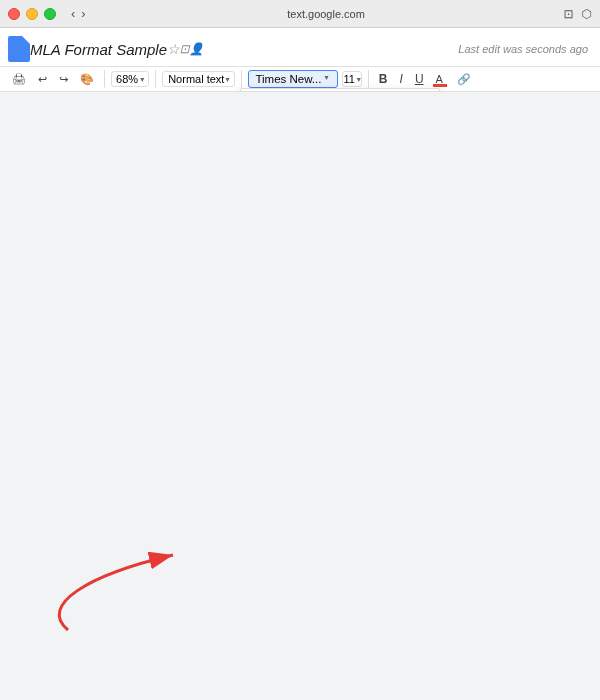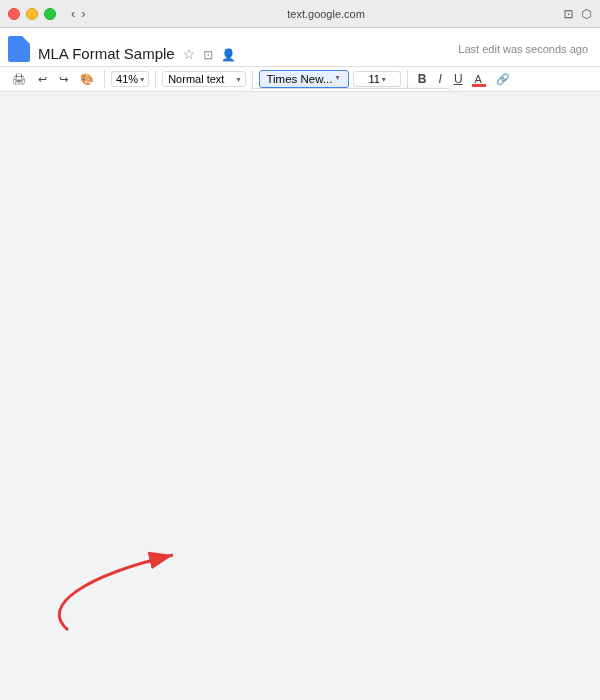--- a/index.html
+++ b/index.html
@@ -54,23 +54,23 @@
     }
 
     
     .doc-header {
       background: white;
       padding: 4px 8px 0 8px;
       border-bottom: 1px solid #e0e0e0;
     }
     .doc-title-row {
       display: flex;
-      align-items: flex-end;
-      gap: 8px;
+      align-items: center;
       padding: 4px 0;
+      font-style: italic;
     }
     .doc-icon {
       width: 22px;
       height: 26px;
       background: #4285f4;
       border-radius: 2px;
       position: relative;
       flex-shrink: 0;
     }
     .doc-icon::after {
@@ -169,27 +169,27 @@
       border-radius: 2px;
       padding: 4px 0;
     }
 
     .zoom-selector {
       display: flex; align-items: center; gap: 2px;
       border: 1px solid #ddd; border-radius: 3px; padding: 1px 4px;
       font-size: 11px; cursor: pointer;
     }
     .style-selector {
-      display: flex; align-items: center; gap: 12px;
+      display: flex; align-items: center; gap: 1px;
       border: 1px solid #ddd; border-radius: 3px; padding: 1px 5px;
       font-size: 11px; cursor: pointer; min-width: 70px;
     }
     .size-selector {
       display: flex; align-items: center; gap: 2px;
-      border: 1px solid #ddd; border-radius: 3px; padding: 1px 14px;
+      border: 1px solid #ddd; border-radius: 3px; padding: 1px 0;
       font-size: 11px; cursor: pointer;
     }
     .bold-btn { font-weight: bold; font-size: 12px; }
     .italic-btn { font-style: italic; font-size: 12px; }
     .underline-btn { text-decoration: underline; font-size: 12px; }
     .text-color-indicator {
       width: 14px; height: 3px; background: #ea4335; position: absolute; bottom: 0; left: 1px;
     }
   </style>
 </head>
@@ -223,21 +223,21 @@
   </div>
 </div>
 
 <div class="toolbar">
   <span class="toolbar-btn">🖨</span>
   <span class="toolbar-btn">↩</span>
   <span class="toolbar-btn">↪</span>
   <span class="toolbar-btn">🎨</span>
   <div class="toolbar-divider"></div>
   <div class="zoom-selector">
-    <span>41%</span>
+    <span>68%</span>
     <span class="dropdown-arrow">▾</span>
   </div>
   <div class="toolbar-divider"></div>
   <div class="style-selector">
     <span>Normal text</span>
     <span class="dropdown-arrow">▾</span>
   </div>
   <div class="toolbar-divider"></div>
 
   <div class="font-dropdown-container">

